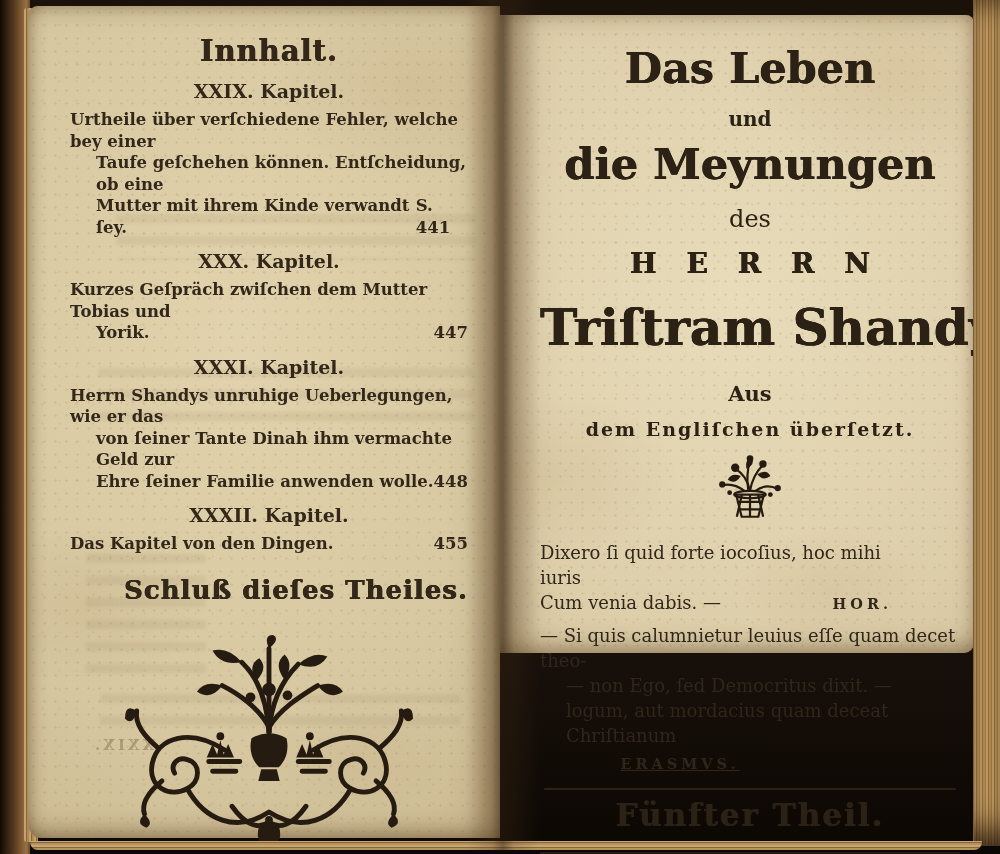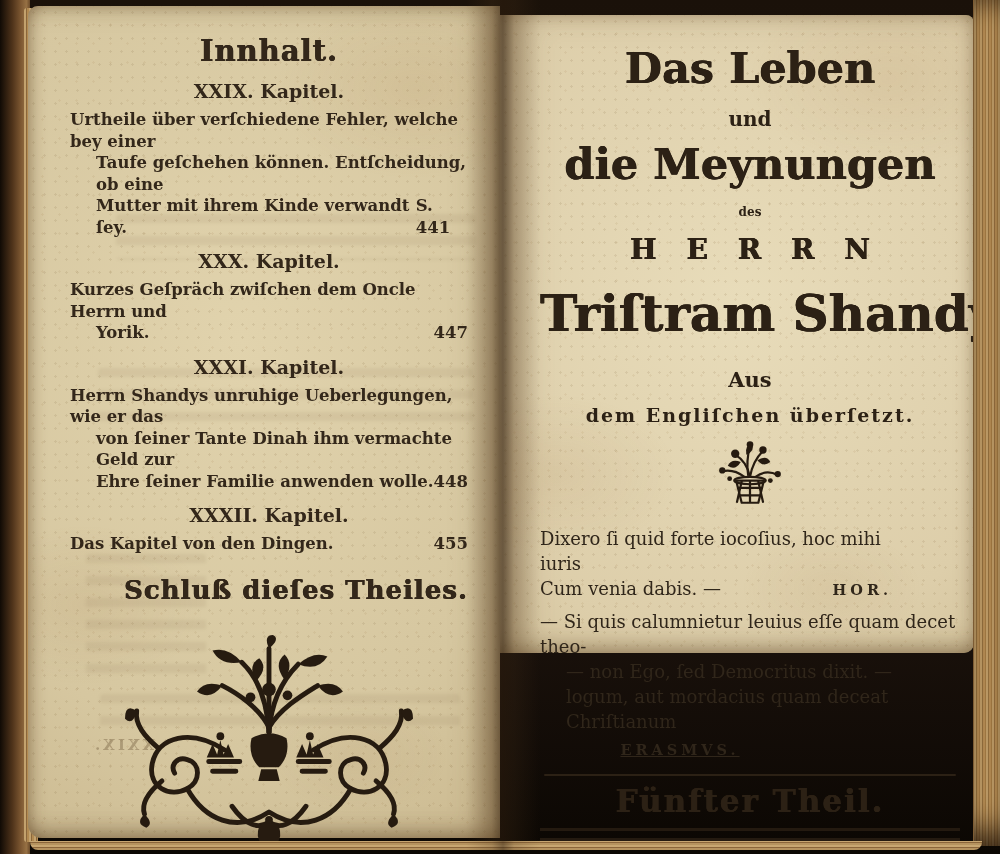--- a/index.html
+++ b/index.html
@@ -86,21 +86,21 @@
     position:absolute; left:64px; top:730px; pointer-events:none;
     transform:scaleX(-1); color:#84704f; opacity:.5; filter:blur(.6px);
     font-size:15px; font-weight:bold; letter-spacing:3px;
   }
   
   .rp-content { position:absolute; left:40px; top:0; width:420px; color:#2c2115; text-align:center; }
   .t1, .t2 { font-size:43px; font-weight:bold; }
   .t1 { margin-top:28px; }
   .small-word { font-size:20px; font-weight:bold; margin-top:14px; }
   .t2 { margin-top:8px; }
-  .small-des { font-size:12px; font-weight:bold; margin-top:16px; }
+  .small-des { font-size:24px; font-weight:normal; margin-top:16px; }
   .herrn { font-size:28px; font-weight:bold; letter-spacing:30px; text-indent:30px; margin-top:14px; }
   .main-title { font-size:50px; font-weight:bold; margin-top:18px; white-space:nowrap; }
   .aus { font-size:21px; font-weight:bold; margin-top:24px; }
   .uebersetzt { font-size:19px; font-weight:bold; letter-spacing:2px; margin-top:12px; }
   .basket-wrap { margin-top:12px; }
   .quotes { text-align:left; font-size:18px; line-height:25px; color:#30261a; margin-top:10px; }
   .q1 { width:352px; }
   .q1-last { display:flex; justify-content:space-between; align-items:baseline; }
   .attr { letter-spacing:4px; font-size:14.5px; font-weight:bold; }
   .q2 { margin-top:7px; }
@@ -135,21 +135,21 @@
         <div>Urtheile über verſchiedene Fehler, welche bey einer</div>
         <div class="cont">Taufe geſchehen können.  Entſcheidung, ob eine</div>
         <div class="lastline">
           <span class="cont">Mutter mit ihrem Kinde verwandt ſey.</span>
           <span class="pgnum">S. 441</span>
         </div>
       </div>
 
       <div class="kapitel">XXX. Kapitel.</div>
       <div class="para">
-        <div>Kurzes Geſpräch zwiſchen dem Oncle Herrn und</div>
+        <div>Kurzes Geſpräch zwiſchen dem Mutter Tobias und</div>
         <div class="lastline">
           <span class="cont">Yorik.</span>
           <span class="pgnum">447</span>
         </div>
       </div>
 
       <div class="kapitel">XXXI. Kapitel.</div>
       <div class="para">
         <div>Herrn Shandys unruhige Ueberlegungen, wie er das</div>
         <div class="cont">von ſeiner Tante Dinah ihm vermachte Geld zur</div>

